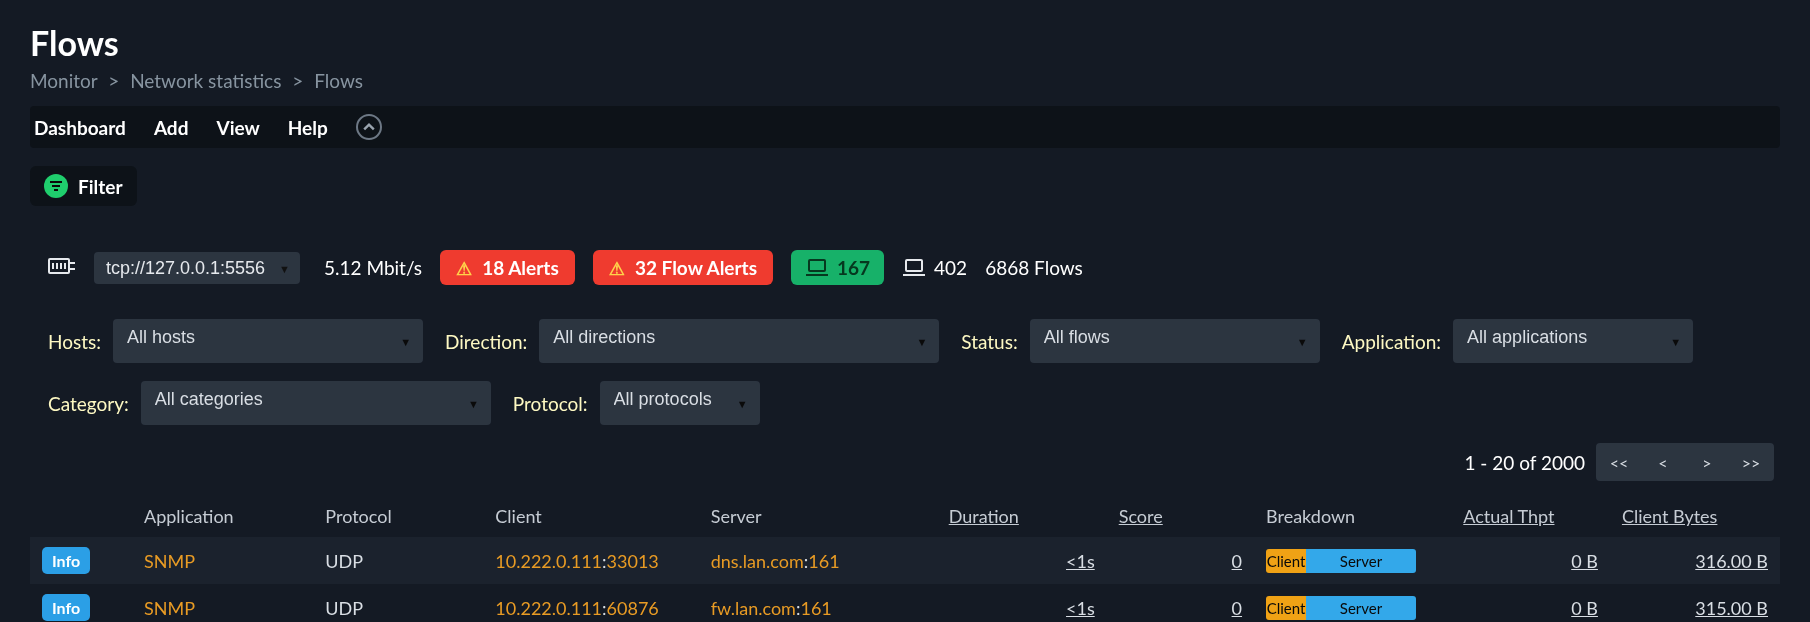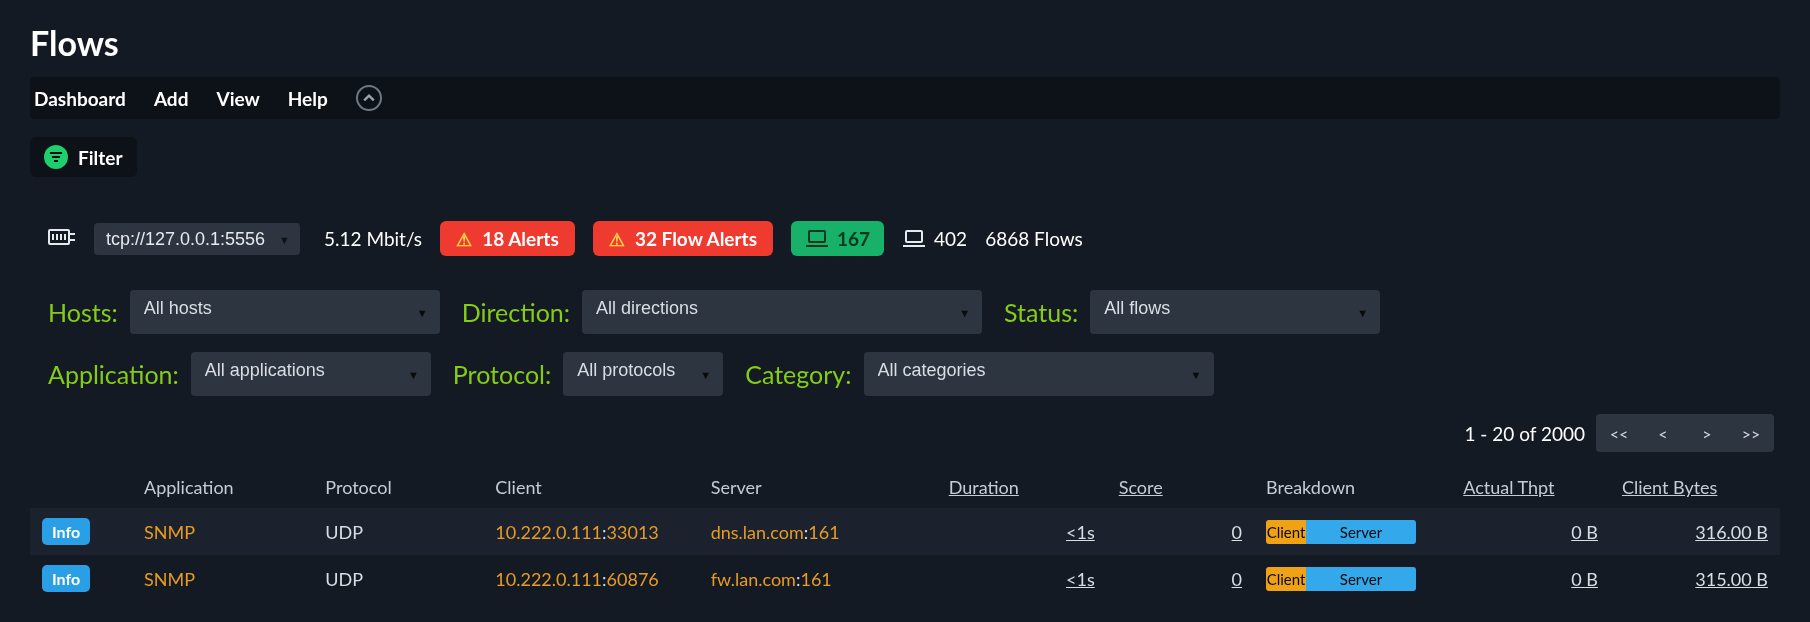--- a/index.html
+++ b/index.html
@@ -78,21 +78,21 @@
   .lap-wrap.green .num{color:#06381f;font-weight:700;font-size:19px;}
   .lap-wrap.plain .num{color:#fff;font-size:19px;}
   .flowcount{color:#fff;font-size:19px;}
 
   .filters{
     margin-top:34px;margin-left:18px;
     display:flex;flex-wrap:wrap;row-gap:18px;column-gap:22px;
     align-items:center;
   }
   .fgroup{display:flex;align-items:center;gap:12px;}
-  .flabel{color:#84cc16;font-size:25px;}
+  .flabel{color:#fef9c3;font-size:19px;}
   .fsel{
     background:#2c3540;border:none;color:#d9dee4;
     padding:8px 42px 16px 14px;border-radius:4px;font-size:18px;
     appearance:none;
   }
   .fsel-wrap{position:relative;display:inline-block;}
   .fsel-wrap::after{
     content:"▼";position:absolute;right:12px;top:50%;transform:translateY(-50%);
     font-size:11px;color:#0a0a0a;pointer-events:none;
   }
@@ -147,20 +147,27 @@
   th:nth-child(9),td:nth-child(9){width:140px;}
   th:nth-child(10),td:nth-child(10){width:150px;}
 </style>
 </head>
 <body>
 
 <div class="wrap">
 
   <h1 class="title">Flows</h1>
 
+  <div class="crumbs">
+    <span>Monitor</span>
+    <span class="sep">&gt;</span>
+    <span>Network statistics</span>
+    <span class="sep">&gt;</span>
+    <span>Flows</span>
+  </div>
 
   <div class="menubar">
     <span class="item">Dashboard</span>
     <span class="item">Add</span>
     <span class="item">View</span>
     <span class="item">Help</span>
     <span class="chev-circle">
       <svg viewBox="0 0 10 10" fill="none" stroke="currentColor" stroke-width="2">
           <path d="M1 7 L5 3 L9 7"></path>
         </svg>
@@ -236,26 +243,26 @@
     </div>
     <div class="fgroup">
       <span class="flabel">Status:</span>
       <span class="fsel-wrap"><select class="fsel w-status"><option>All flows</option></select></span>
     </div>
     <div class="fgroup">
       <span class="flabel">Application:</span>
       <span class="fsel-wrap"><select class="fsel w-app"><option>All applications</option></select></span>
     </div>
     <div class="fgroup">
+      <span class="flabel">Category:</span>
+      <span class="fsel-wrap"><select class="fsel w-cat"><option>All categories</option></select></span>
+    </div>
+    <div class="fgroup">
       <span class="flabel">Protocol:</span>
       <span class="fsel-wrap"><select class="fsel w-proto"><option>All protocols</option></select></span>
-    </div>
-    <div class="fgroup">
-      <span class="flabel">Category:</span>
-      <span class="fsel-wrap"><select class="fsel w-cat"><option>All categories</option></select></span>
     </div>
   </div>
 
   <div class="pager">
     <span class="ptxt">1 - 20 of 2000</span>
     <span class="pbtns">
       <span class="pbtn">&lt;&lt;</span>
       <span class="pbtn">&lt;</span>
       <span class="pbtn">&gt;</span>
       <span class="pbtn">&gt;&gt;</span>

